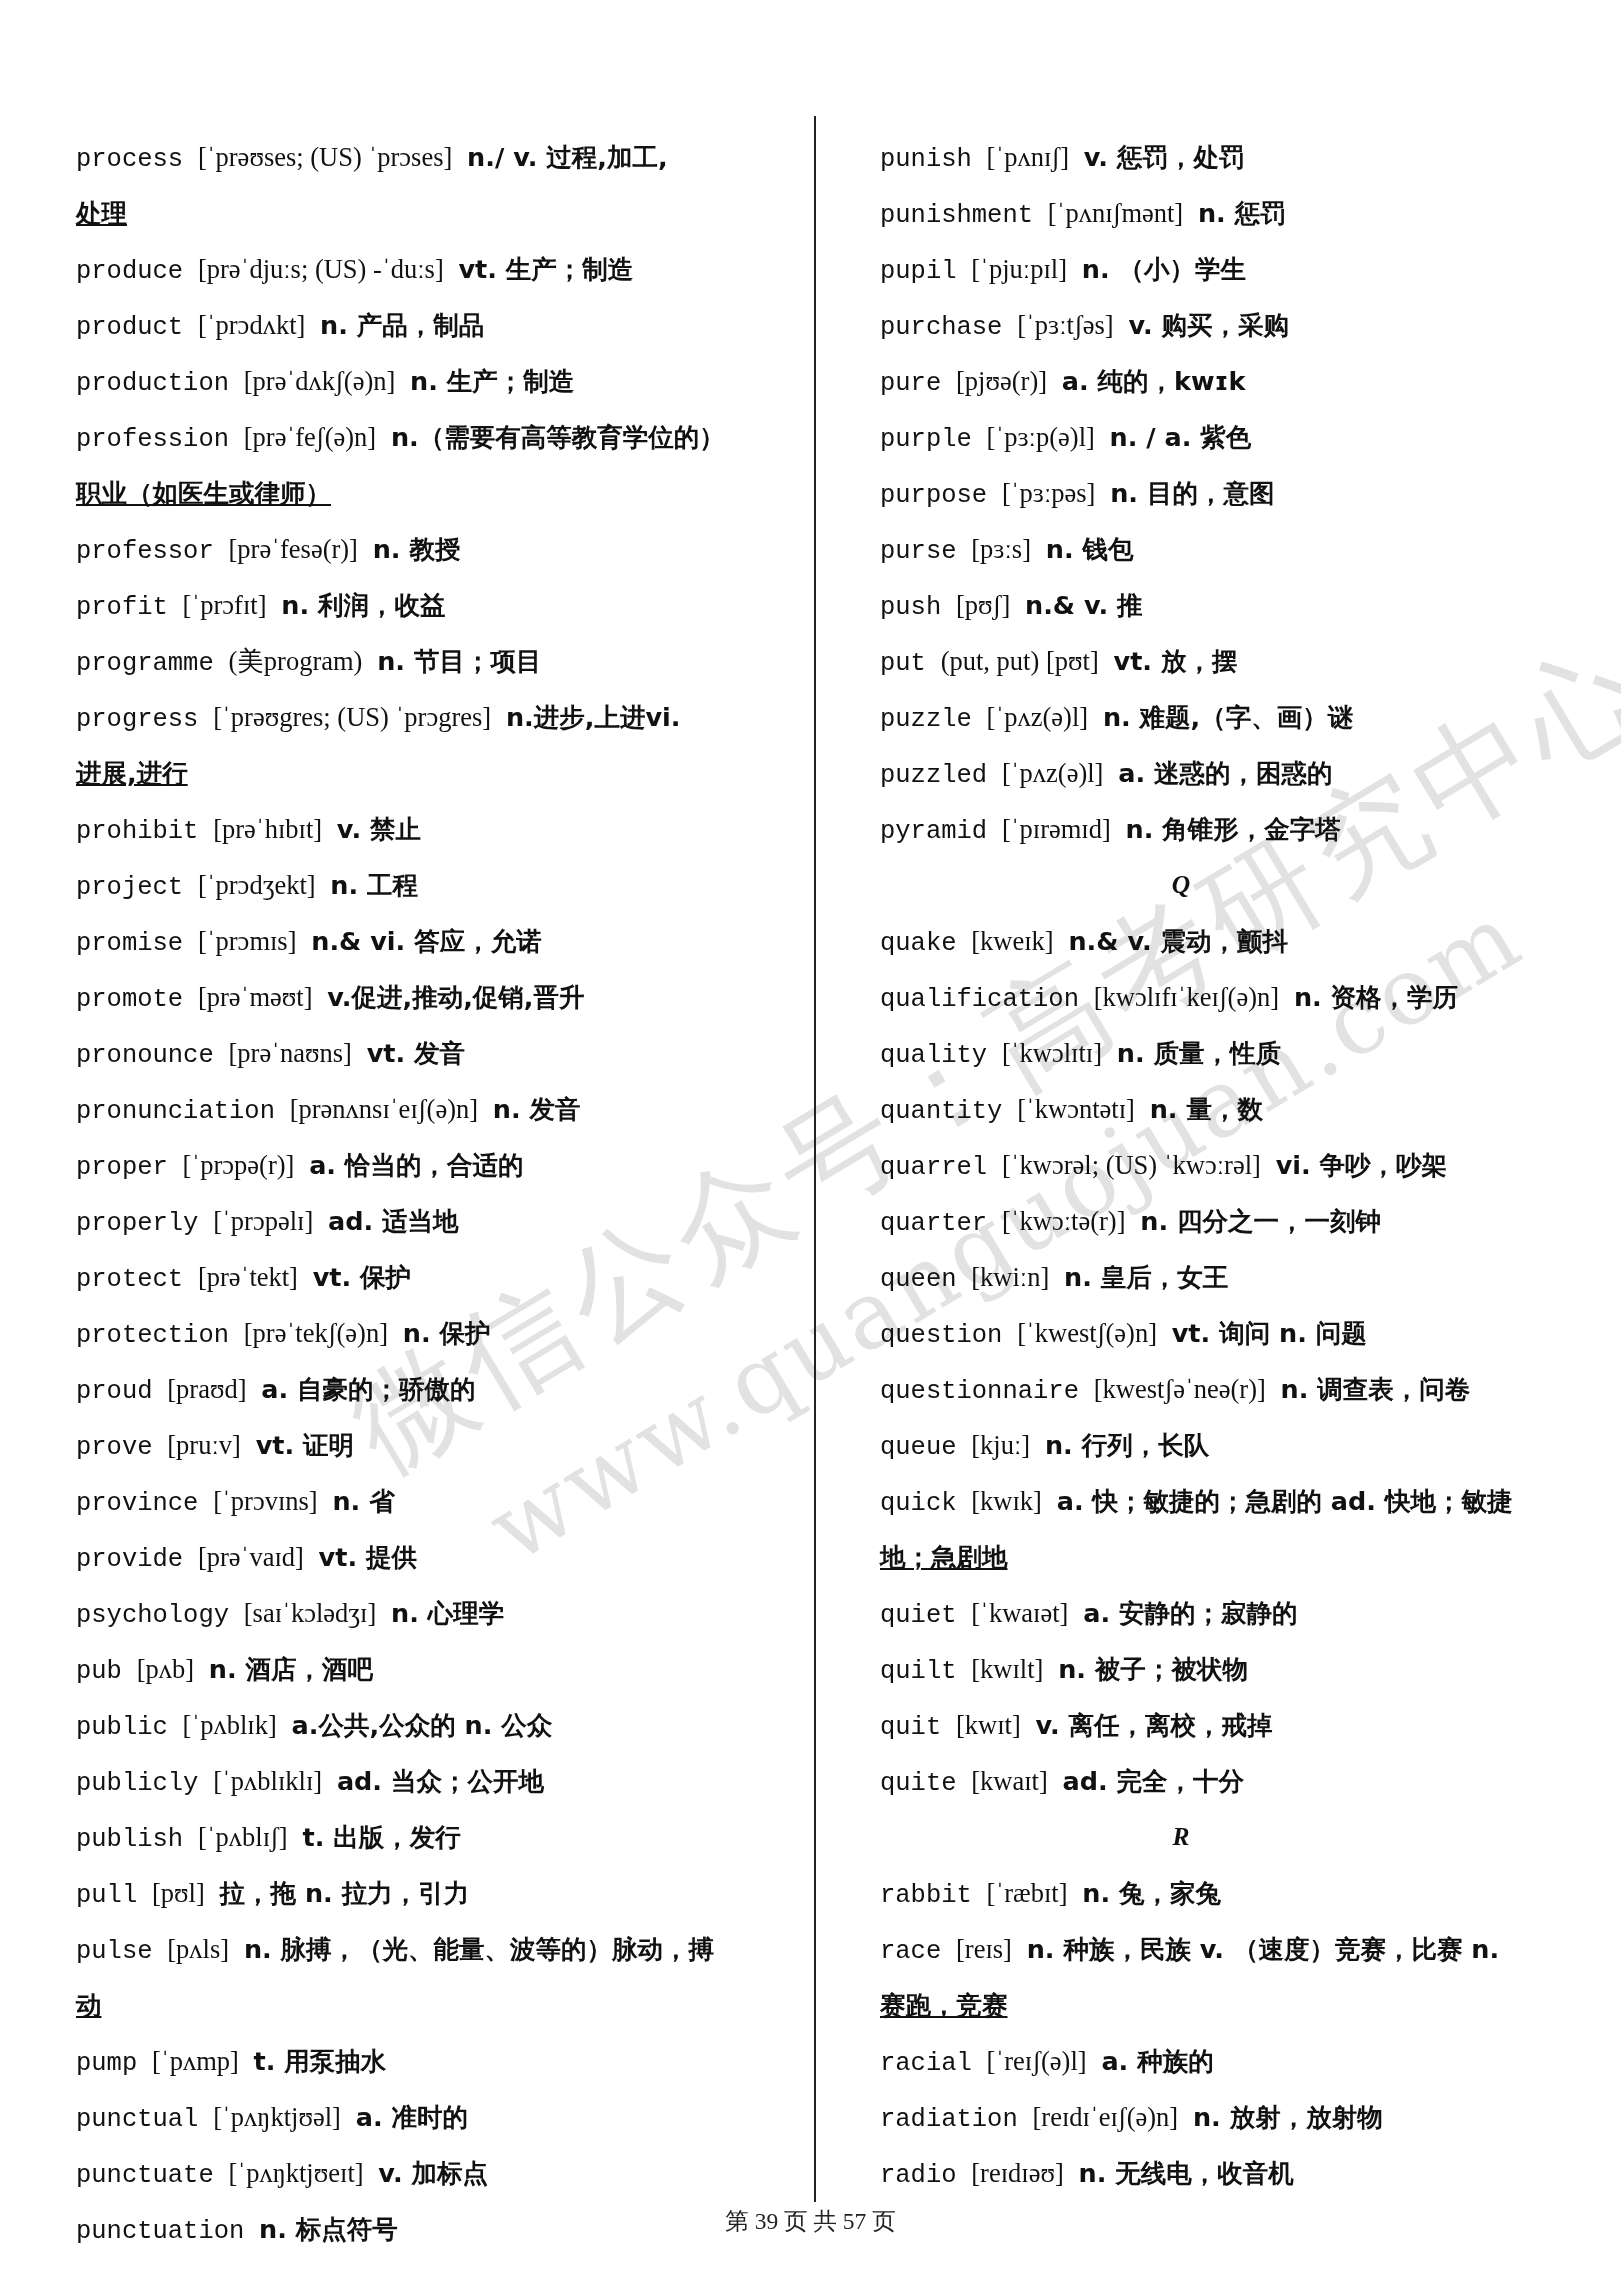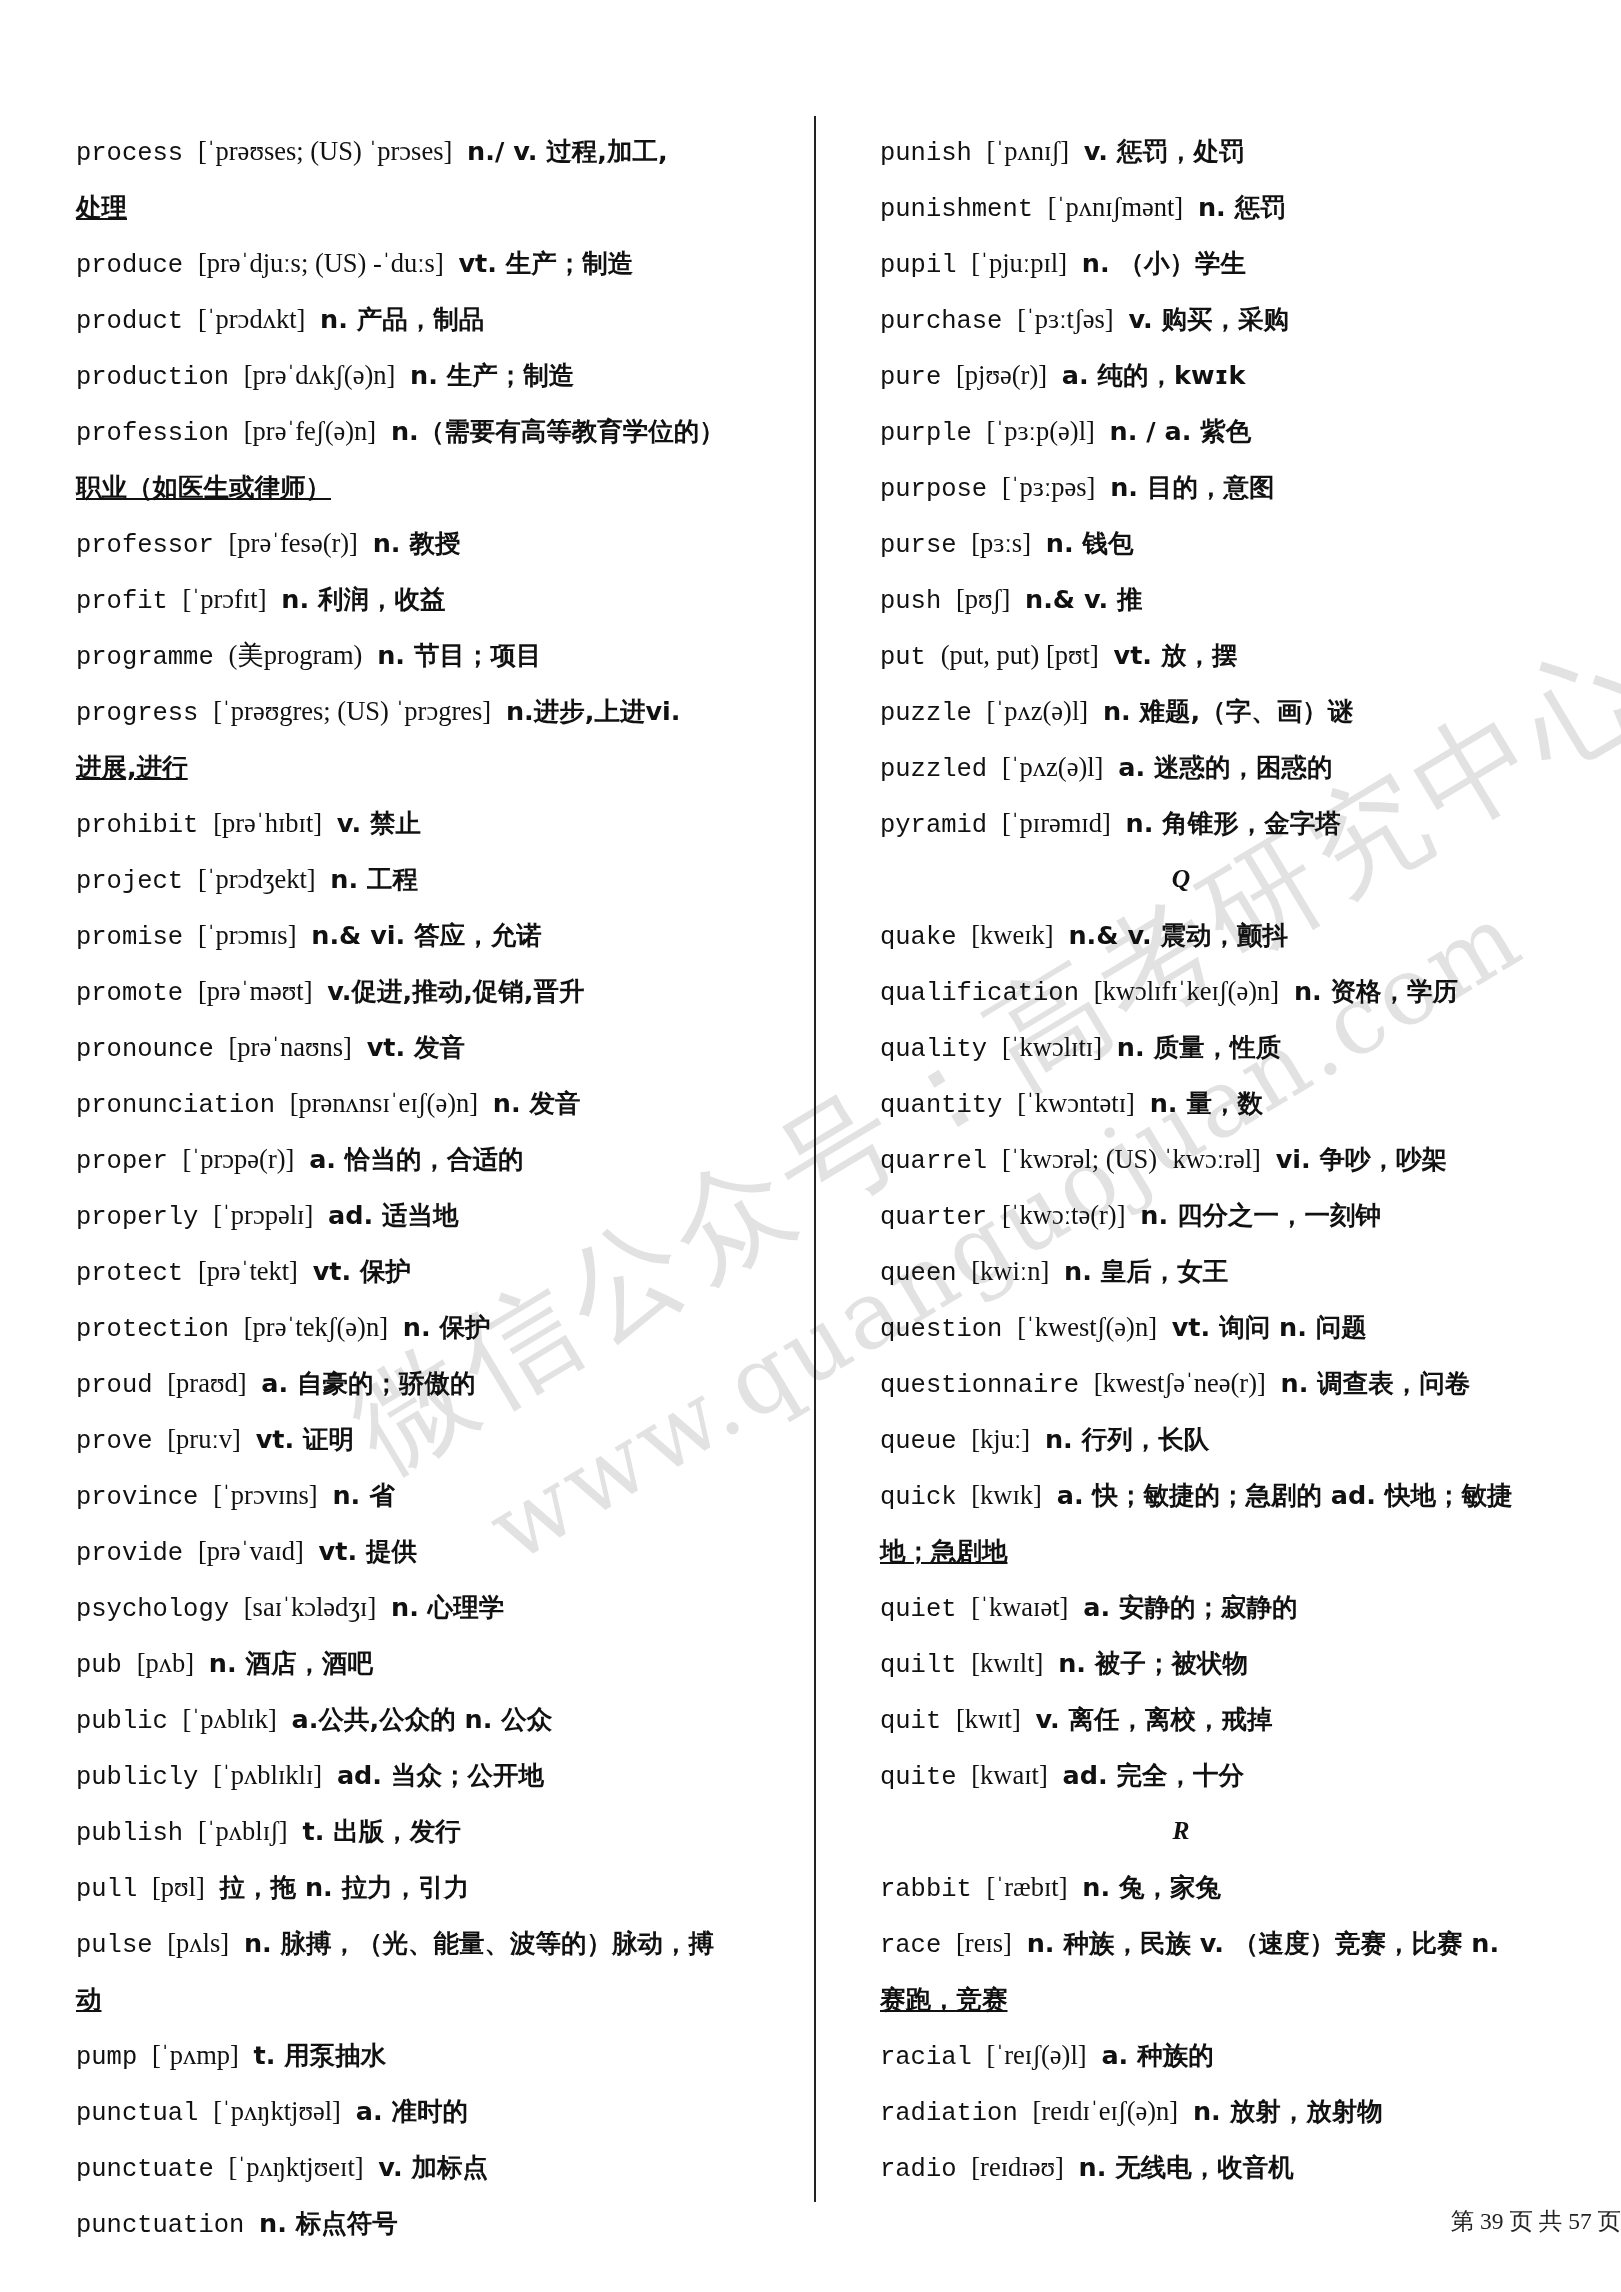--- a/index.html
+++ b/index.html
@@ -1,27 +1,27 @@
 <!DOCTYPE html>
 <html><head>
 <meta charset="utf-8">
 <style>
   html, body { margin:0; padding:0; background:#ffffff; }
   body { width:1621px; height:2293px; position:relative; overflow:hidden; color:#111; }
-  .col { position:absolute; top:123px; }
+  .col { position:absolute; top:129px; }
   .col-left { left:76px; width:720px; }
   .col-right { left:843px; width:720px;margin-left:37px; }
   .divider { position:absolute; left:814px; top:116px; width:2px; height:2086px; background:#222; }
   .line { height:56px; line-height:56px; white-space:nowrap; font-family:"DejaVu Sans Mono","Liberation Mono",monospace; font-size:24.5px; letter-spacing:0px; }
   .line .hw { font-family:"Liberation Mono","DejaVu Sans Mono",monospace; font-size:25.5px; }
   .line .ph { font-family:"Liberation Serif","DejaVu Serif",serif; font-size:26.5px; }
   .line .def { font-family:"DejaVu Sans","Liberation Sans",sans-serif; font-size:25.5px; font-weight:bold; }
   .line.cont { font-family:"DejaVu Sans","Liberation Sans",sans-serif; font-size:25.5px; font-weight:bold;text-decoration:underline; }
   .letter-head { text-align:center; font-family:"Liberation Serif","DejaVu Serif",serif; font-style:italic; font-weight:bold; font-size:25.5px; padding-right:118px; }
-  .footer { position:absolute; top:2205px; left:0; width:1621px; text-align:right; font-family:"Liberation Serif","DejaVu Serif",serif; font-size:23.5px; color:#222; }
+  .footer { position:absolute; top:2205px; left:0; width:1621px; text-align:center; font-family:"Liberation Serif","DejaVu Serif",serif; font-size:23.5px; color:#222; }
   .watermark { position:absolute; color:rgba(150,150,150,0.28); font-family:"DejaVu Serif","Liberation Serif",serif; transform-origin:left top; white-space:nowrap; pointer-events:none; }
   .wm1 { left:323px; top:1372px; font-size:116px; transform:rotate(-31deg); letter-spacing:7.8px; }
   .wm2 { left:470px; top:1490px; font-size:94px; transform:rotate(-31deg); letter-spacing:3.9px; }
 </style>
 </head>
 <body>
 
 <div class="watermark wm1">微信公众号：高考研究中心</div>
 <div class="watermark wm2">www.quanguojuan.com</div>
 

